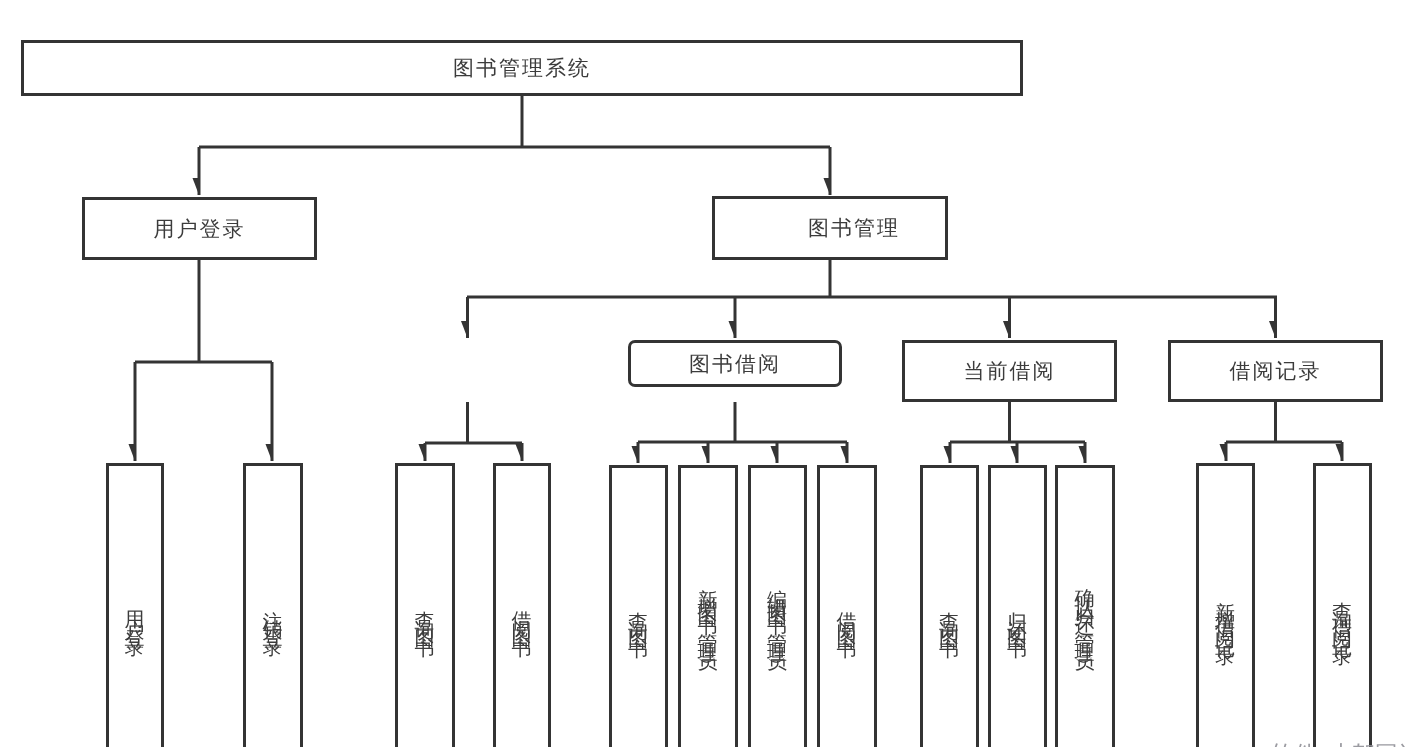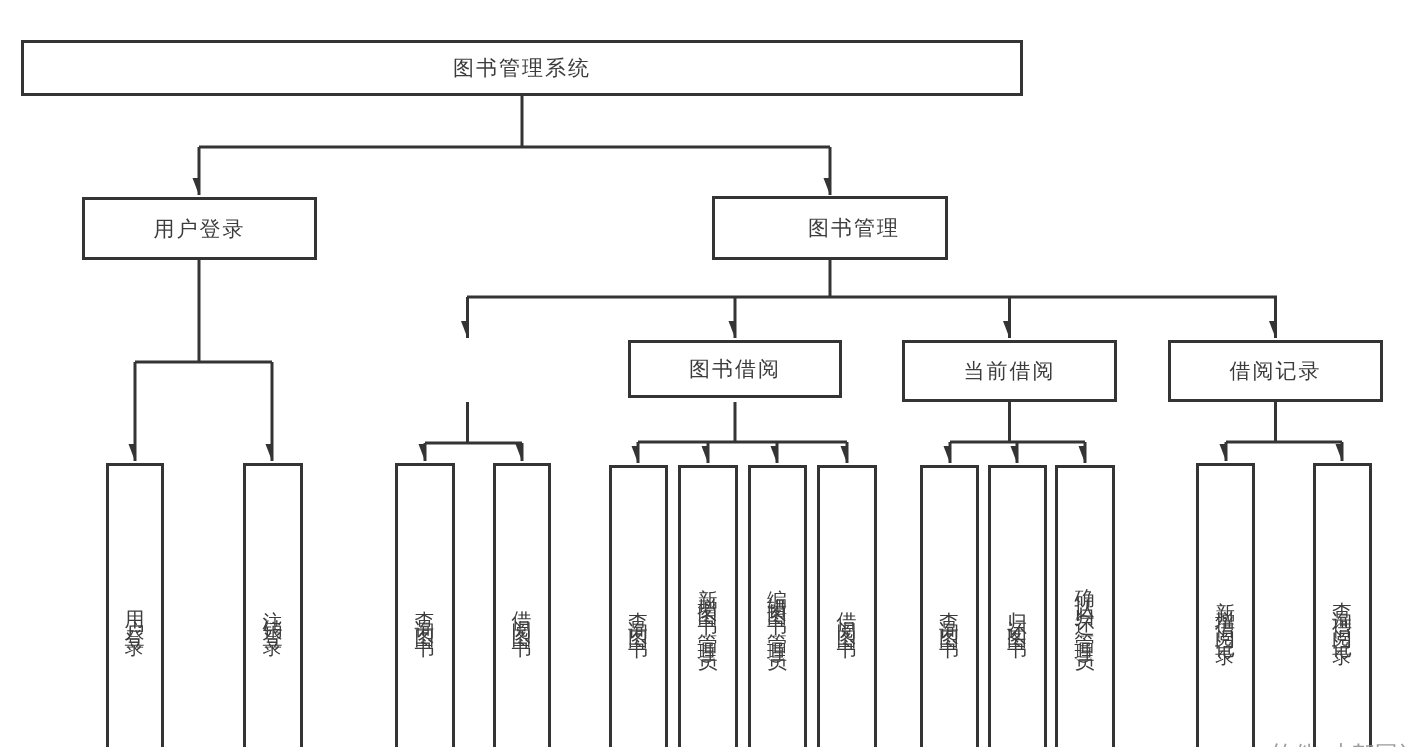--- a/index.html
+++ b/index.html
@@ -43,21 +43,21 @@
     font-size: 20px;
     letter-spacing: 9px;
     line-height: 1;
     white-space: normal;
   }
   
   .n-root       { left: 21px;   top: 13px;  width: 1002px; height: 56px; }
   .n-userlogin  { left: 82px;   top: 170px; width: 235px;  height: 63px; }
   .n-bookmgmt   { left: 712px;  top: 169px; width: 236px;  height: 64px; padding-left: 48px; }
   .n-newbook    { left: 362px;  top: 313px; width: 211px;  height: 62px; }
-  .n-bookborrow { left: 628px;  top: 313px; width: 214px;  height: 58px; }
+  .n-bookborrow { left: 628px;  top: 313px; width: 214px;  height: 47px; border-radius: 7px; }
   .n-current    { left: 902px;  top: 313px; width: 215px;  height: 62px; }
   .n-records    { left: 1168px; top: 313px; width: 215px;  height: 62px; }
   .n-g1a { left: 106px;  top: 436px; width: 58px; height: 299px; }
   .n-g1b { left: 243px;  top: 436px; width: 60px; height: 299px; }
   .n-g2a { left: 395px;  top: 436px; width: 60px; height: 299px; }
   .n-g2b { left: 493px;  top: 436px; width: 58px; height: 299px; }
   .n-g3a { left: 609px;  top: 438px; width: 59px; height: 297px; }
   .n-g3b { left: 678px;  top: 438px; width: 60px; height: 297px; }
   .n-g3c { left: 748px;  top: 438px; width: 59px; height: 297px; }
   .n-g3d { left: 817px;  top: 438px; width: 60px; height: 297px; }

